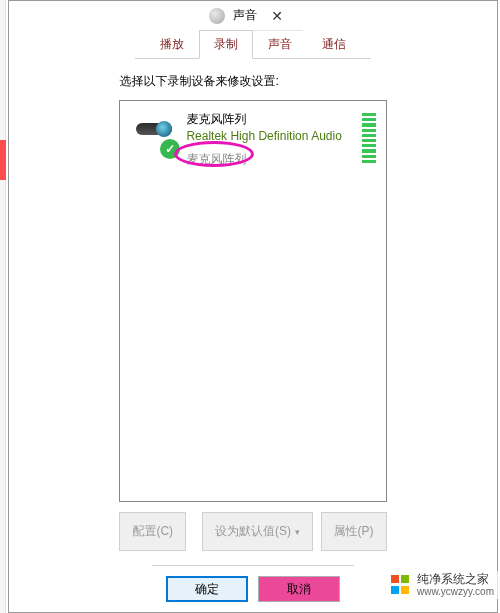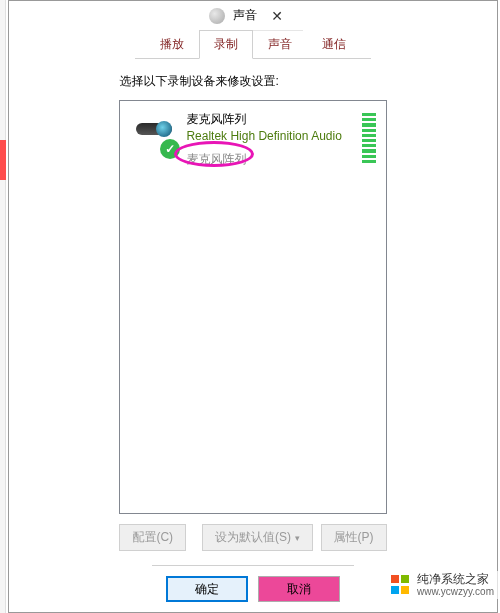--- a/index.html
+++ b/index.html
@@ -23,21 +23,21 @@
 .miclens{position:absolute;left:26px;top:10px;width:16px;height:16px;border-radius:50%;background:radial-gradient(circle at 40% 40%,#6fd0e8,#0a4d6e);}
 .chk{position:absolute;left:30px;top:28px;width:20px;height:20px;border-radius:50%;background:#36b84e;display:flex;align-items:center;justify-content:center;color:#fff;font-size:12px;font-weight:bold;}
 .devtext{flex:1;padding-left:4px;}
 .devname{color:#000;margin-bottom:1px;}
 .devdriver{color:#4d7c0f;margin-bottom:8px;}
 .devstatus{color:#888;display:inline-block;}
 .circle{position:absolute;left:48px;top:34px;width:80px;height:26px;border:3px solid #e815b6;border-radius:50%;pointer-events:none;}
 .levelmeter{width:14px;height:52px;margin-left:auto;display:flex;flex-direction:column-reverse;gap:2px;padding-top:2px;}
 .seg{flex:1;background:#39c656;}
 .btnrow{display:flex;gap:8px;padding:10px 0 4px 0;}
-.btn{height:27px;padding:0 12px;border:1px solid #adadad;background:#e1e1e1;color:#333;display:flex;align-items:center;cursor:pointer;}
+.btn{height:39px;padding:0 12px;border:1px solid #adadad;background:#e1e1e1;color:#333;display:flex;align-items:center;cursor:pointer;}
 .btn.dis{color:#9a9a9a;background:#efefef;border-color:#d0d0d0;cursor:default;}
 .spacer{flex:1;}
 .dd::after{content:"▾";margin-left:4px;font-size:9px;}
 .footer{border-top:1px solid #d0d0d0;padding:10px 14px;display:flex;justify-content:flex-end;gap:10px;}
 .fbtn{width:82px;height:26px;border:1px solid #adadad;background:#ec4899;display:flex;align-items:center;justify-content:center;cursor:pointer;}
 .fbtn.primary{border:2px solid #0078d7;background:#e5f1fb;}
 .watermark{position:absolute;right:0;bottom:14px;display:flex;align-items:center;gap:6px;background:rgba(255,255,255,0.7);padding:2px 6px;}
 .wmlogo{display:flex;gap:2px;flex-wrap:wrap;width:20px;height:20px;}
 .wmlogo span{width:8px;height:8px;}
 .wm-r{background:#f25022;} .wm-g{background:#7fba00;} .wm-b{background:#00a4ef;} .wm-y{background:#ffb900;}

